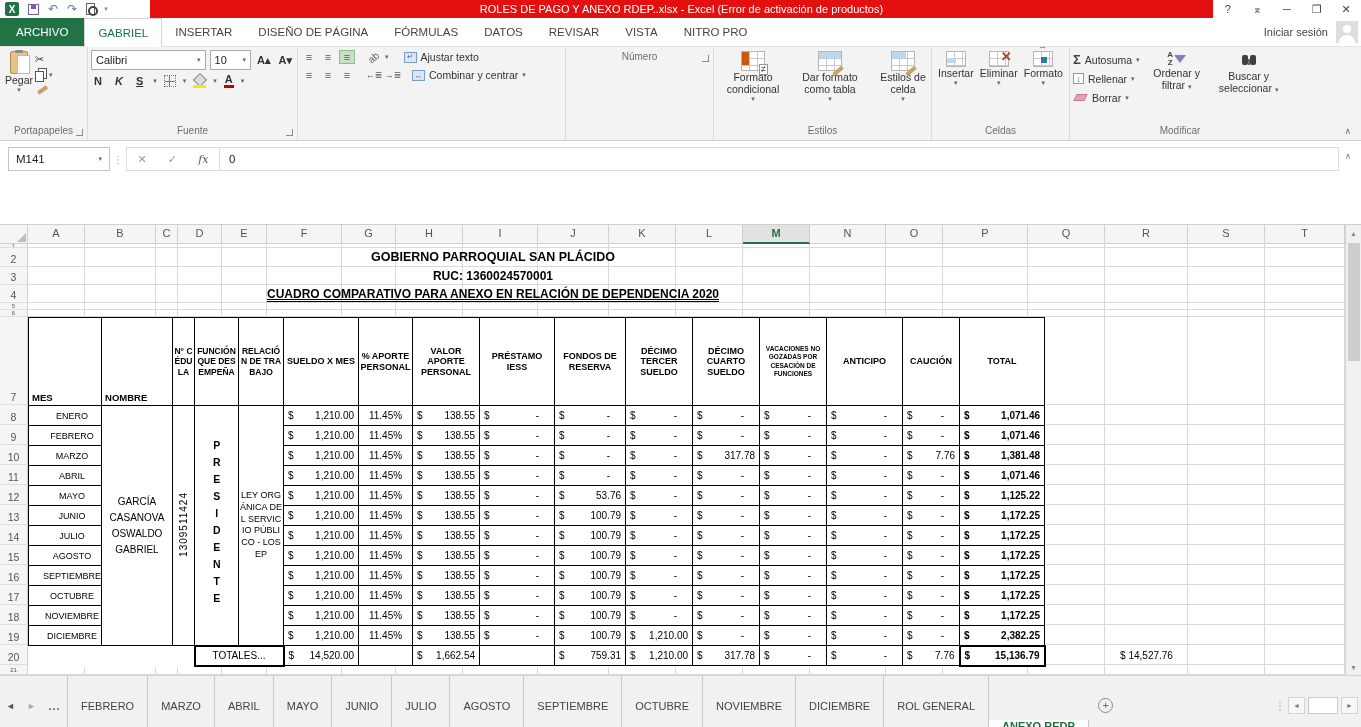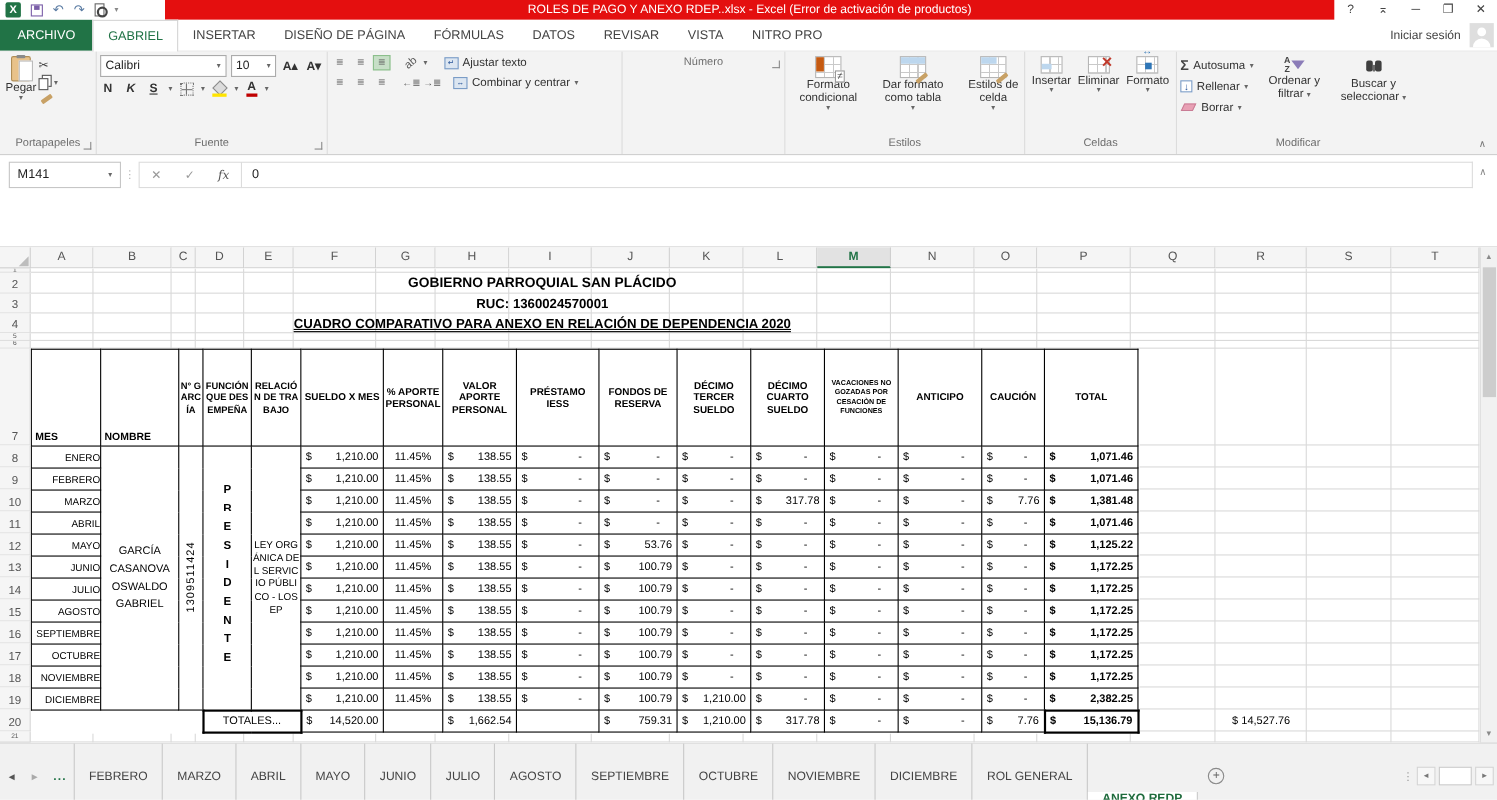--- a/index.html
+++ b/index.html
@@ -130,21 +130,21 @@
   .paytable{position:absolute;left:0;top:73px;border-collapse:collapse;table-layout:fixed;z-index:2;background:#fff;font-size:10px;color:#000;}
   .paytable th,.paytable td{border:1px solid #000;overflow:hidden;vertical-align:middle;}
   .paytable thead tr{height:88px;}
   .paytable tbody tr{height:20px;}
   .paytable th{font-weight:bold;font-size:9px;text-align:center;line-height:1.18;padding:1px;}
   .paytable th.h0,.paytable th.h1{vertical-align:bottom;text-align:left;padding:0 0 2px 3px;font-size:9.5px;}
   .paytable th.h2{font-size:8.5px;word-break:break-all;}
   .paytable th.h3,.paytable th.h4{font-size:8.5px;word-break:break-all;}
   .paytable th.h6{word-break:break-all;}
   .paytable th.h12{font-size:6.5px;line-height:1.25;}
-  td.mes{font-size:9px;text-align:right;padding-left:4px;margin-left:48px;}
+  td.mes{font-size:9px;text-align:center;padding-left:14px;margin-left:48px;}
   td.nombre{text-align:center;font-size:10px;line-height:1.6;padding:0 2px;}
   td.cedula{text-align:center;}
   .vert{display:inline-block;writing-mode:vertical-rl;transform:rotate(180deg);white-space:nowrap;font-size:10px;letter-spacing:1px;}
   td.funcion{text-align:center;}
   .stack{display:inline-block;writing-mode:vertical-lr;text-orientation:upright;font-weight:bold;font-size:10.5px;letter-spacing:5px;line-height:1;}
   td.relacion{font-size:9px;text-align:center;word-break:break-all;line-height:1.3;padding:0 1px;}
   td.pct{text-align:center;}
   .mny{display:flex;justify-content:space-between;align-items:center;padding:0 4px;}
   .mny.dash .val{padding-right:11px;}
   td.money.total .mny{font-weight:bold;}
@@ -450,21 +450,21 @@
             <div class="rowhead" style="height: 18px;">3</div>
             <div class="rowhead" style="height: 18px;">4</div>
             <div class="rowhead sliver" style="height: 7px;">5</div>
             <div class="rowhead sliver" style="height: 7px;">6</div>
             <div class="rowhead" style="height: 88px;">7</div>
             <div class="rowhead" style="height: 20px;">8</div>
             <div class="rowhead" style="height: 20px;">9</div>
             <div class="rowhead" style="height: 20px;">10</div>
             <div class="rowhead" style="height: 20px;">11</div>
             <div class="rowhead" style="height: 20px;">12</div>
-            <div class="rowhead" style="height: 20px; font-family: Liberation Mono, monospace;">13</div>
+            <div class="rowhead" style="height: 20px;">13</div>
             <div class="rowhead" style="height: 20px;">14</div>
             <div class="rowhead" style="height: 20px;">15</div>
             <div class="rowhead" style="height: 20px;">16</div>
             <div class="rowhead" style="height: 20px;">17</div>
             <div class="rowhead" style="height: 20px;">18</div>
             <div class="rowhead" style="height: 20px;">19</div>
             <div class="rowhead" style="height: 20px;">20</div>
             <div class="rowhead sliver" style="height: 10px;">21</div>
           </div>
         <div class="content" id="content">
@@ -528,21 +528,21 @@
                 <col style="width: 67px;">
                 <col style="width: 67px;">
                 <col style="width: 76px;">
                 <col style="width: 57px;">
                 <col style="width: 85px;">
               </colgroup>
               <thead>
                 <tr>
                   <th class="h0">MES</th>
                   <th class="h1">NOMBRE</th>
-                  <th class="h2">N° GARCÍA</th>
+                  <th class="h2">N° CÉDULA</th>
                   <th class="h3">FUNCIÓN QUE DESEMPEÑA</th>
                   <th class="h4">RELACIÓN DE TRABAJO</th>
                   <th class="h5">SUELDO X MES</th>
                   <th class="h6">% APORTE PERSONAL</th>
                   <th class="h7">VALOR APORTE PERSONAL</th>
                   <th class="h8">PRÉSTAMO IESS</th>
                   <th class="h9">FONDOS DE RESERVA</th>
                   <th class="h10">DÉCIMO TERCER SUELDO</th>
                   <th class="h11">DÉCIMO CUARTO SUELDO</th>
                   <th class="h12">VACACIONES NO GOZADAS POR CESACIÒN DE FUNCIONES</th>

